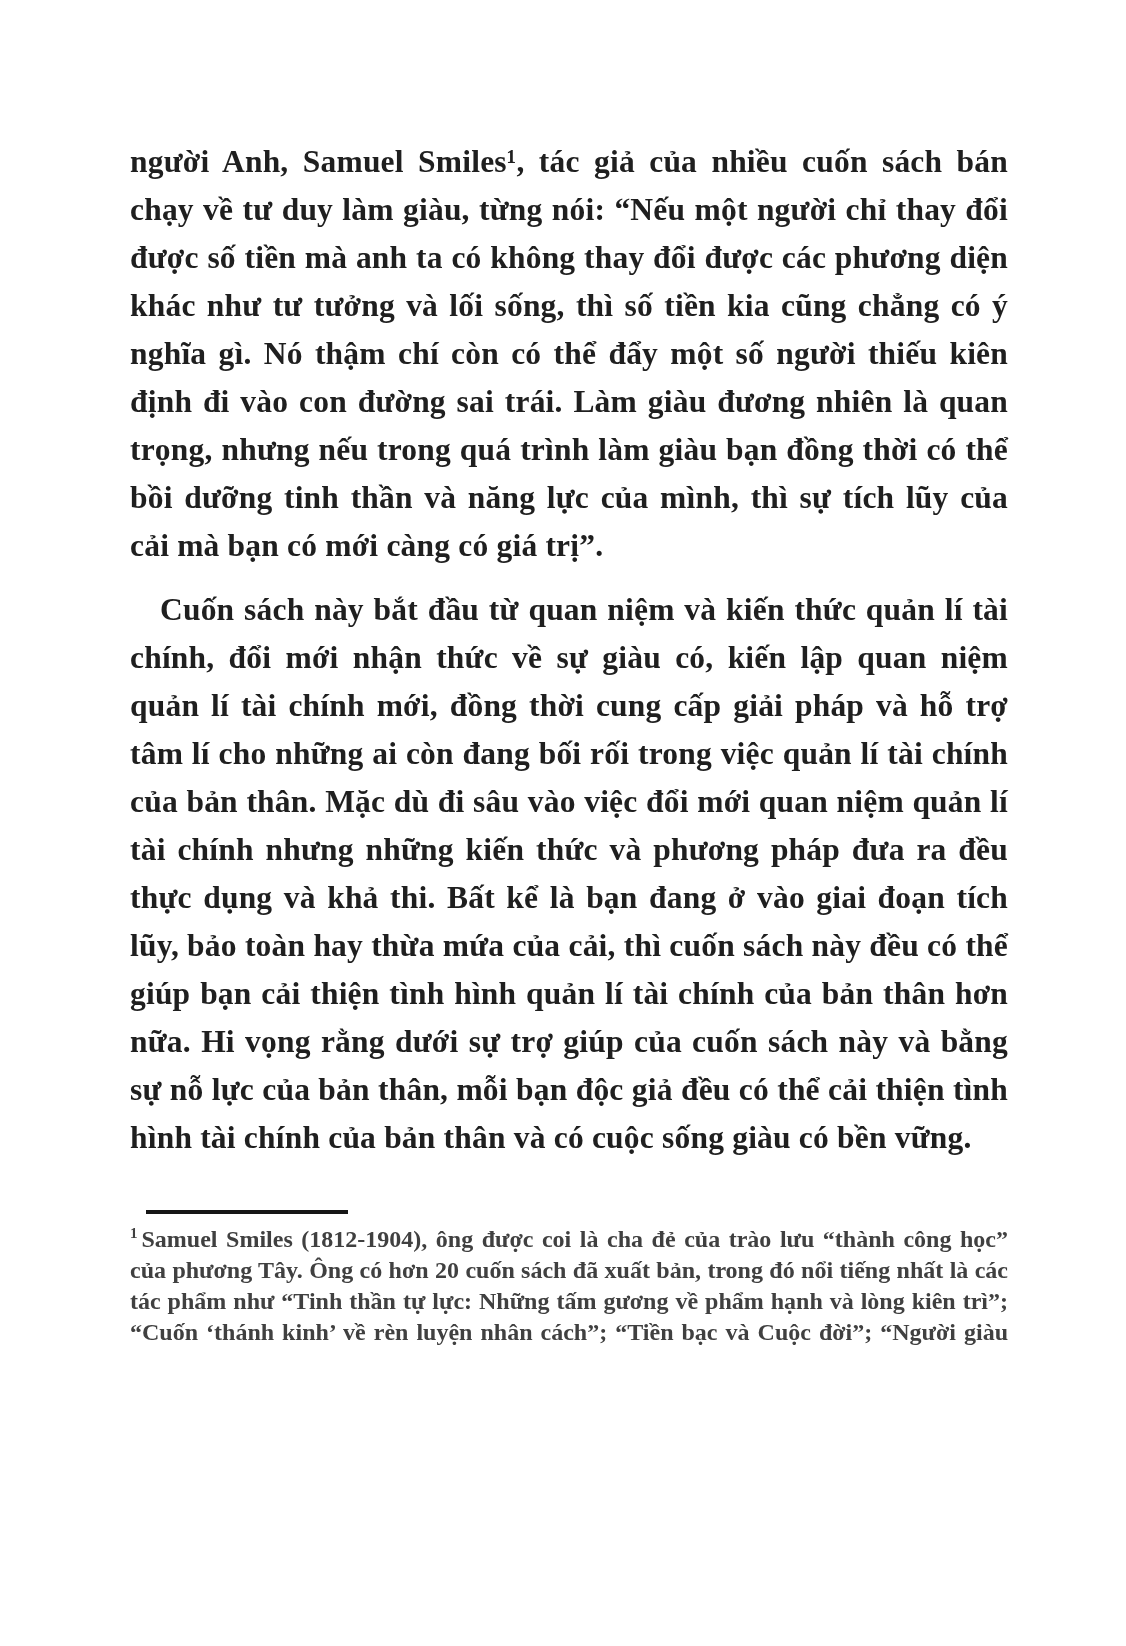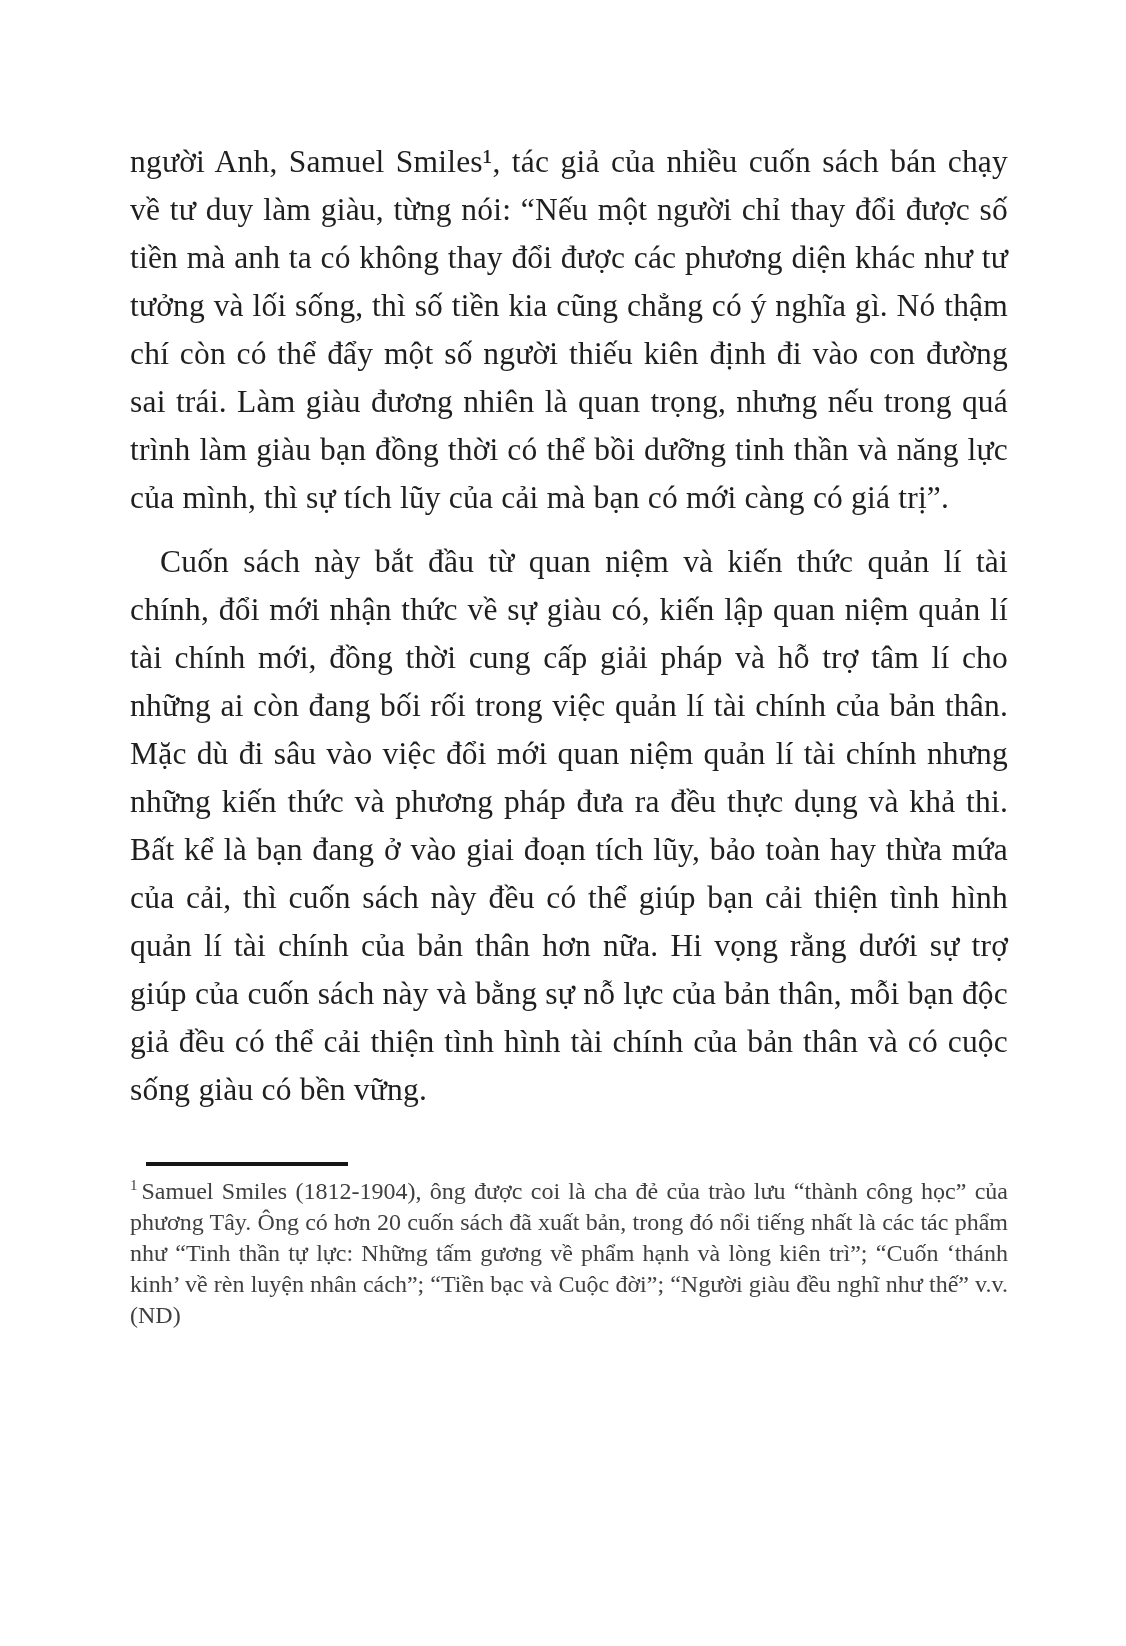--- a/index.html
+++ b/index.html
@@ -8,20 +8,21 @@
     background: #ffffff;
   }
   .page {
     position: relative;
     width: 1126px;
     height: 1346px;
     background: #ffffff;
     font-family: "Liberation Serif", "DejaVu Serif", serif;
     color: #1f1f1f;
     overflow: hidden;
+    font-weight: bold;
   }
   .text-column {
     position: absolute;
     left: 130px;
     top: 138px;
     width: 878px;
   }
   p.body-par {
     margin: 0;
     font-size: 31.5px;

